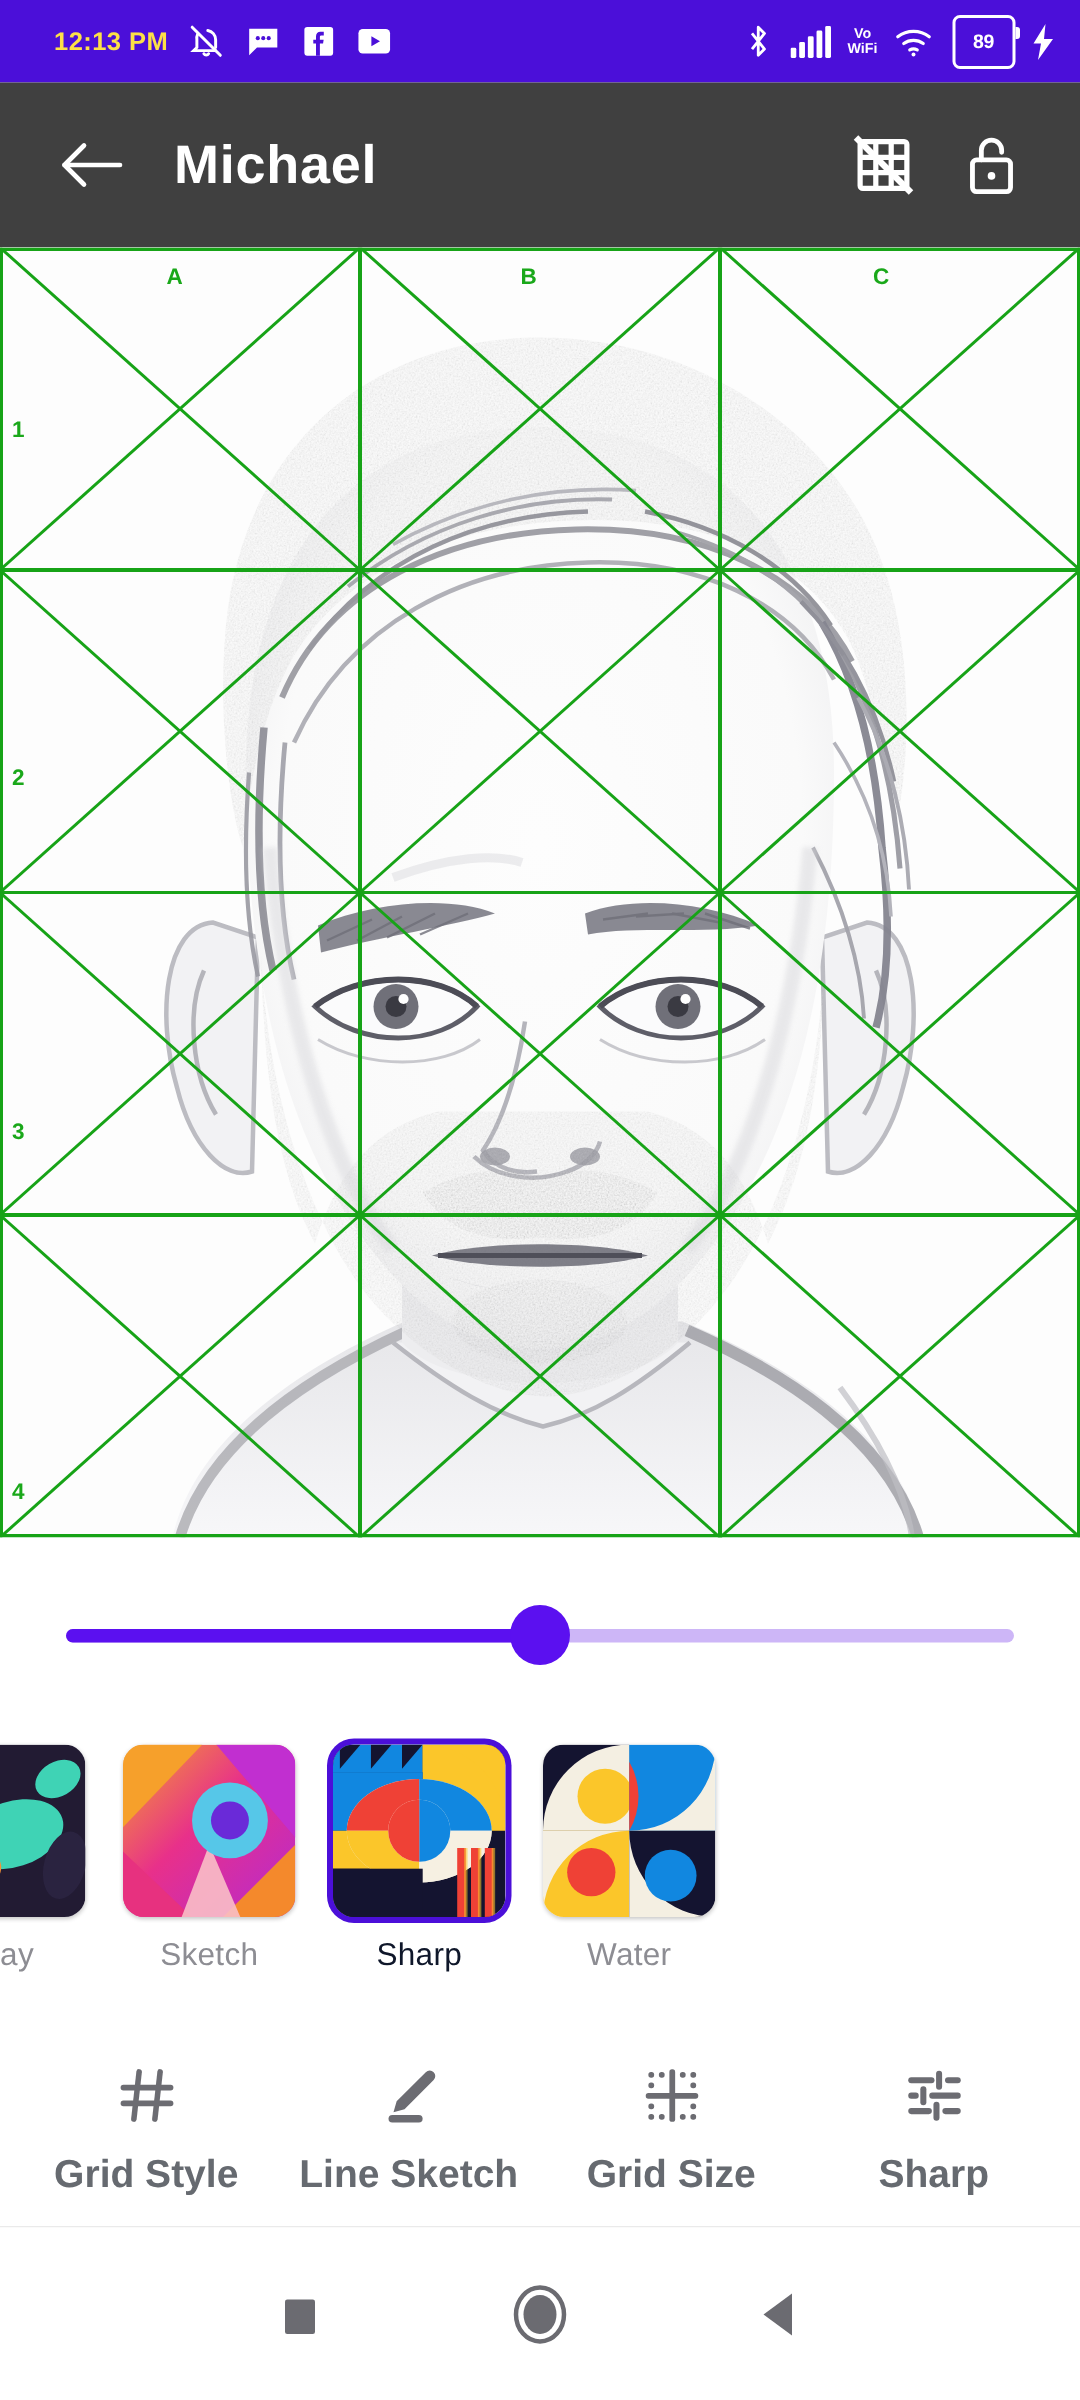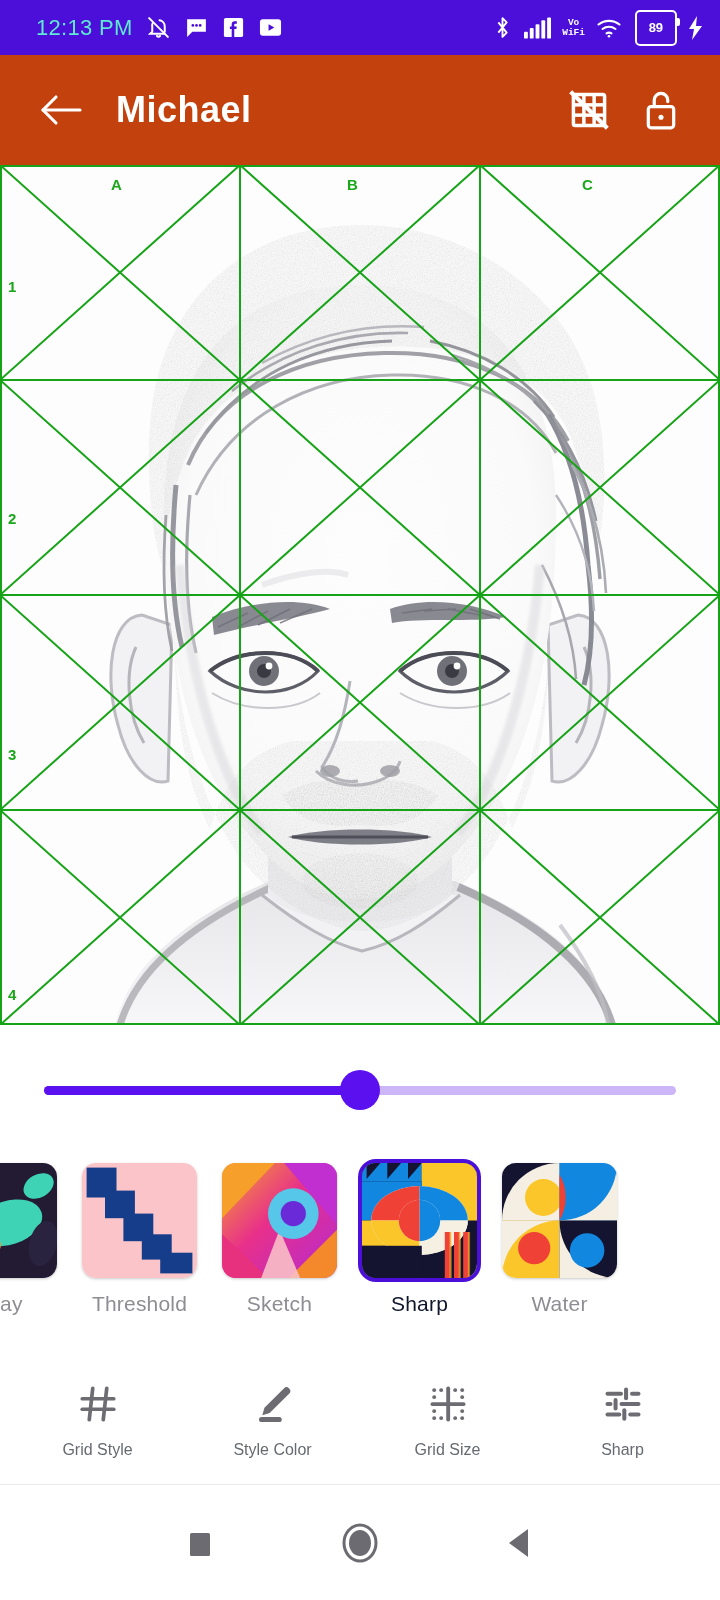--- a/index.html
+++ b/index.html
@@ -12,42 +12,42 @@
   #app { position:relative; width:720px; height:1600px; display:flex; flex-direction:column; background:#fff; }
 
   
   .statusbar {
     height:55px; background:#4b0fd9; flex:0 0 55px;
     display:flex; align-items:center; justify-content:space-between;
     padding:0 16px 0 36px; color:#fff;
   }
   .sb-left { display:flex; align-items:center; gap:13px; }
   .sb-right { display:flex; align-items:center; gap:11px; }
-  .sb-clock { font-size:22px; font-weight:normal; letter-spacing:.3px; color:#5eead4; }
+  .sb-clock { font-size:17px; font-weight:bold; letter-spacing:.3px; color:#fde047; }
   .sb-ico { display:flex; align-items:center; }
   .sb-ico svg { display:block; }
-  .volte { font-size:9.5px; line-height:9.5px; font-weight:bold; text-align:center; color:#fff;font-family:Liberation Mono, monospace; }
+  .volte { font-size:9.5px; line-height:9.5px; font-weight:bold; text-align:center; color:#fff; }
   .volte span { display:block; }
   .batt {
     position:relative; width:42px; height:21px; border:2px solid #fff; border-radius:5px;
     display:flex; align-items:center; padding:16px;
   }
   .batt:after {
     content:""; position:absolute; right:-5px; top:6px; width:3px; height:8px;
     background:#fff; border-radius:0 2px 2px 0;
   }
   .batt-fill {
     background:#2ecb3b; height:100%; width:89%; border-radius:2px;
     color:#fff; font-size:13px; font-weight:bold; display:flex;
     align-items:center; justify-content:center; letter-spacing:-.3px;
   }
 
   
   .appbar {
-    height:110px; flex:0 0 110px; background:#c2410c;
+    height:110px; flex:0 0 110px; background:#404040;
     display:flex; align-items:center; padding:0 26px 0 30px; gap:6px;
   }
   .appbar-back { width:62px; height:62px; display:flex; align-items:center; justify-content:center; cursor:pointer; }
   .appbar-title {
     flex:1; color:#fff; font-size:36px; font-weight:bold; letter-spacing:.5px;
     padding-left:18px;
   }
   .appbar-act { width:66px; height:66px; display:flex; align-items:center; justify-content:center; cursor:pointer; }
 
   
@@ -103,21 +103,21 @@
   .toolbar {
     flex:0 0 130px; height:130px; background:#fff;
     display:flex; align-items:center; justify-content:space-around;
     border-bottom:1px solid #eaeaea; padding:0 10px;
   }
   .tool {
     display:flex; flex-direction:column; align-items:center; gap:14px;
     cursor:pointer; width:130px;
   }
   .tool-ico { height:46px; display:flex; align-items:center; justify-content:center; }
-  .tool-label { font-size:16px; color:#666a70; white-space:nowrap; }
+  .tool-label { font-size:26px; color:#666a70; white-space:nowrap;font-weight:bold; }
 
   
   .navbar {
     flex:1; background:#fff; display:flex; align-items:center;
     justify-content:space-around; padding:0 120px;
   }
   .nav-btn { width:80px; height:70px; display:flex; align-items:center; justify-content:center; cursor:pointer; }
 </style>
 </head>
 <body>
@@ -437,36 +437,20 @@
           <ellipse cx="26" cy="32" rx="22" ry="14" fill="#f79134" transform="rotate(-32 26 32)"></ellipse>
           <ellipse cx="58" cy="52" rx="30" ry="19" fill="#3fd3b5" transform="rotate(-18 58 52)"></ellipse>
           <ellipse cx="30" cy="76" rx="22" ry="13" fill="#f79134" transform="rotate(-20 30 76)"></ellipse>
           <ellipse cx="84" cy="20" rx="14" ry="10" fill="#3fd3b5" transform="rotate(-30 84 20)"></ellipse>
           <ellipse cx="88" cy="70" rx="12" ry="20" fill="#2a2340" transform="rotate(15 88 70)"></ellipse>
         </svg>
       </div>
       <div class="filter-label">Gray</div>
     </div>
 
-    <div class="filter-item">
-      <div class="filter-thumb">
-        <svg viewBox="0 0 100 100">
-          <rect width="100" height="100" fill="#fbc4c9"></rect>
-          <g fill="#153d8a">
-            <rect x="4" y="4" width="26" height="26"></rect>
-            <rect x="4" y="30" width="0" height="0"></rect>
-            <rect x="20" y="24" width="26" height="24"></rect>
-            <rect x="36" y="44" width="26" height="24"></rect>
-            <rect x="52" y="62" width="26" height="22"></rect>
-            <rect x="68" y="78" width="28" height="18"></rect>
-          </g>
-        </svg>
-      </div>
-      <div class="filter-label">Threshold</div>
-    </div>
 
     <div class="filter-item">
       <div class="filter-thumb">
         <svg viewBox="0 0 100 100">
           <defs>
             <linearGradient id="skA" x1="0" y1="0" x2="1" y2="1">
               <stop offset="0%" stop-color="#f4a42c"></stop>
                 <stop offset="45%" stop-color="#e8308a"></stop>
               <stop offset="100%" stop-color="#b42ad2"></stop>
             </linearGradient>
@@ -560,21 +544,21 @@
       <div class="tool-label">Grid Style</div>
     </div>
 
     <div class="tool">
       <div class="tool-ico">
         <svg width="42" height="42" viewBox="0 0 24 24">
           <path d="M18.2 3.1a2.1 2.1 0 0 1 3 3L10.1 17.2 5.9 18.4l1.2-4.2z" fill="#6c6c72"></path>
           <rect x="4" y="19.4" width="13" height="2.9" rx="1.45" fill="#6c6c72"></rect>
         </svg>
       </div>
-      <div class="tool-label">Style Color</div>
+      <div class="tool-label">Line Sketch</div>
     </div>
 
     <div class="tool">
       <div class="tool-ico">
         <svg width="42" height="42" viewBox="0 0 24 24" fill="#6c6c72">
           <rect x="11" y="2" width="2.2" height="20" rx="1"></rect>
           <rect x="2" y="11" width="20" height="2.2" rx="1"></rect>
           <g>
             <rect x="3" y="3" width="2.2" height="2.2" rx="1"></rect>
             <rect x="7" y="3" width="2.2" height="2.2" rx="1"></rect>

